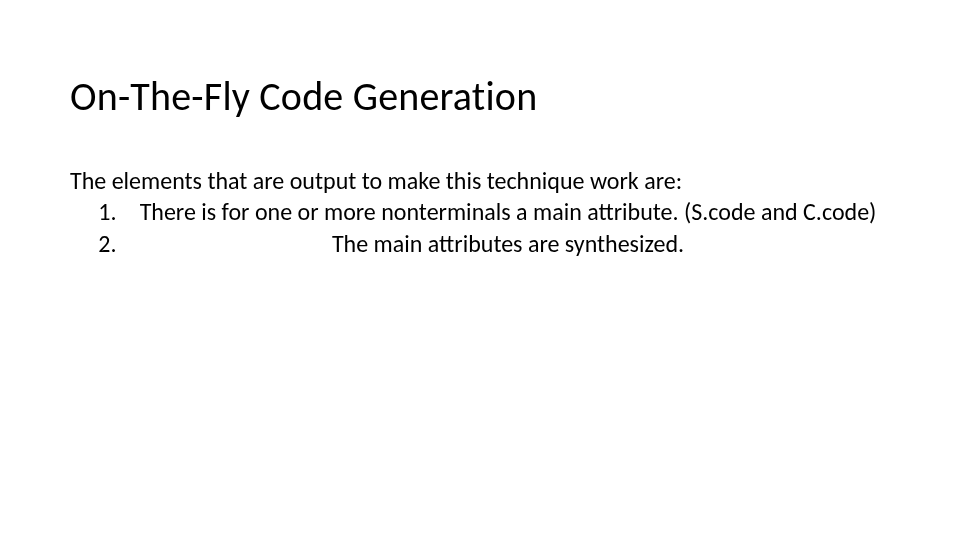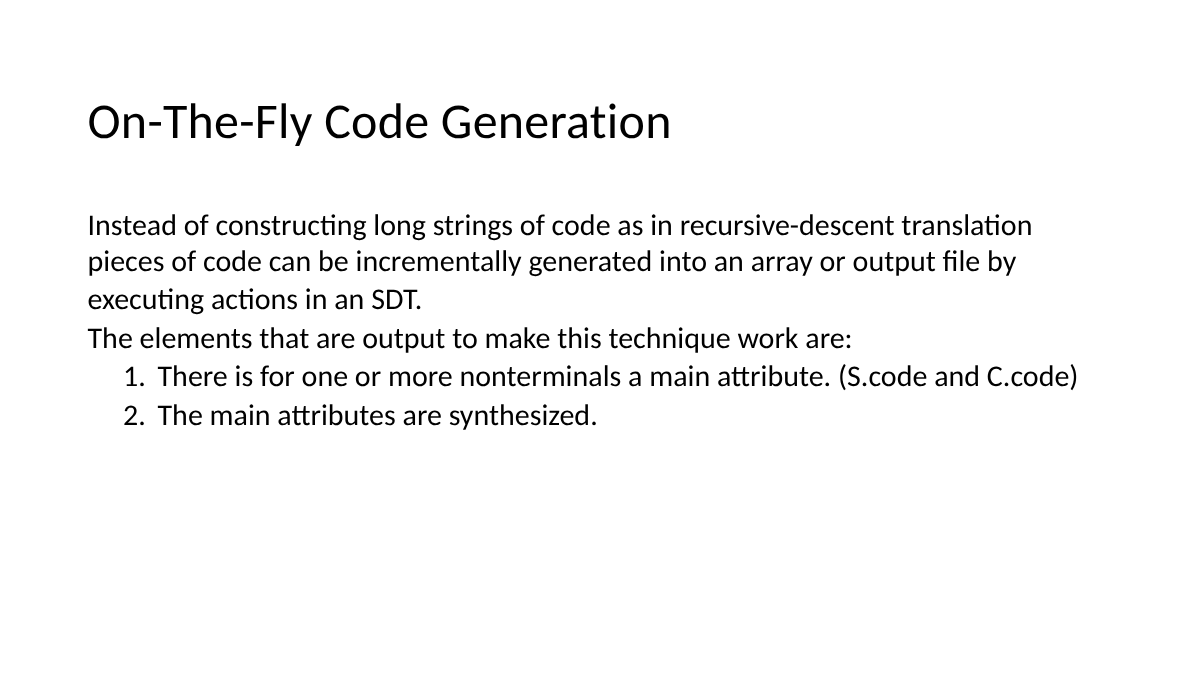--- a/index.html
+++ b/index.html
@@ -34,34 +34,34 @@
   .para {
     margin: 0 0 2px 0;
   }
   .lead {
     margin: 0 0 2px 0;
   }
   ol.numlist {
     margin: 0;
     padding-left: 52px;
     list-style: decimal;
+    text-align: center;
   }
   ol.numlist li {
     padding-left: 4px;
     margin: 0 0 2px 0;
   }
 </style>
 </head>
 <body>
 
 <div class="slide">
   <h1 class="title">On-The-Fly Code Generation</h1>
 
   <div class="body">
-    <p class="para">Instead of constructing long strings of code as in recursive-descent translation pieces of code can be incrementally generated into an array or output file by executing actions in an SDT.</p>
 
     <p class="lead">The elements that are output to make this technique work are:</p>
 
     <ol class="numlist">
       <li>There is for one or more nonterminals a main attribute. (S.code and C.code)</li>
       <li>The main attributes are synthesized.</li>
     </ol>
   </div>
 </div>
 

